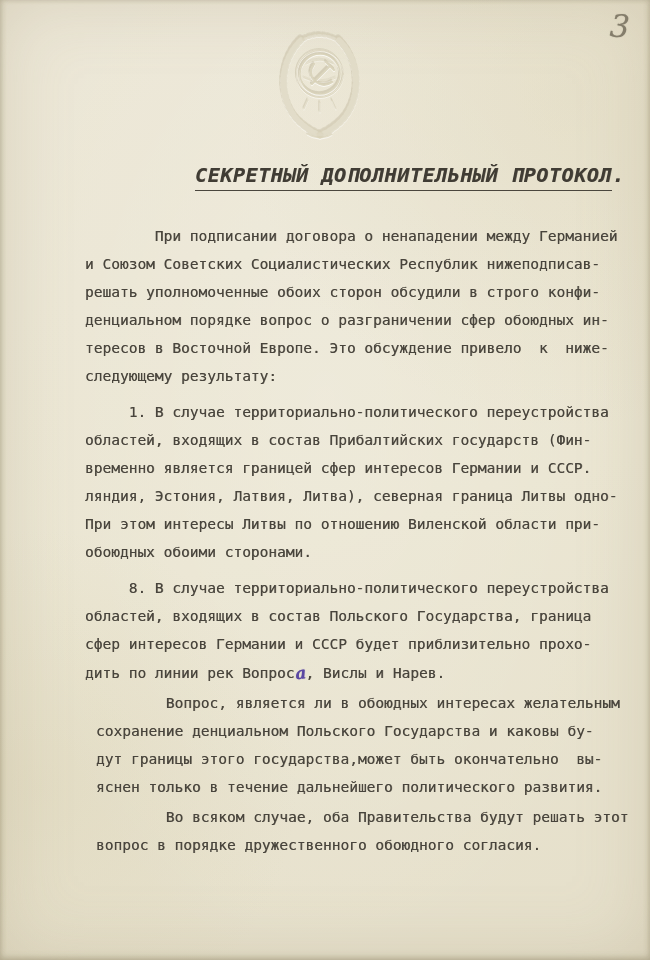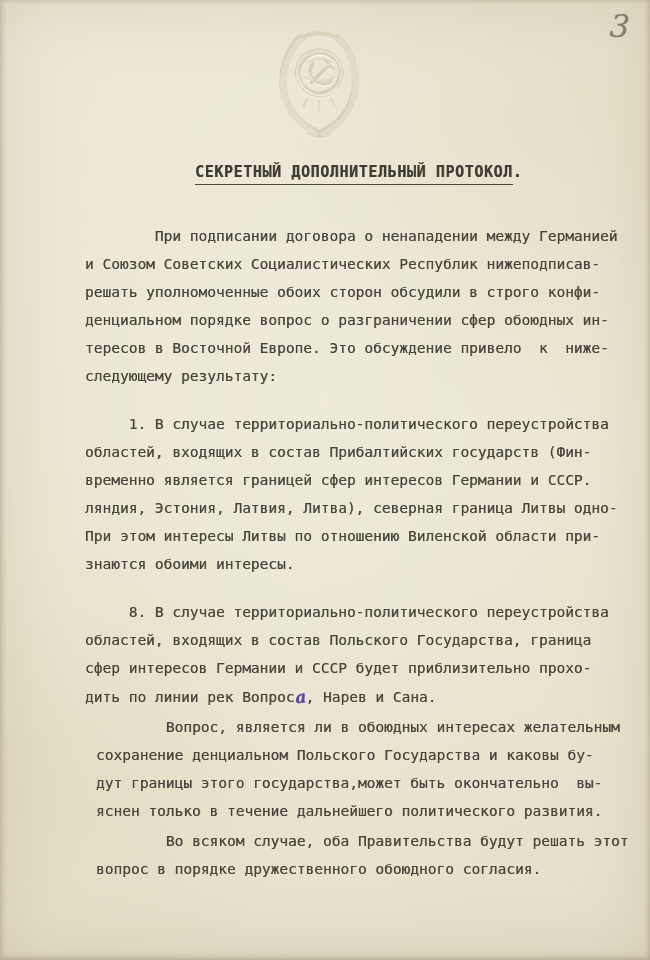--- a/index.html
+++ b/index.html
@@ -34,41 +34,42 @@
     text-shadow: 0 0 1px rgba(132,125,107,0.5);
   }
   .seal {
     position: absolute; top: 26px; left: 268px;
     opacity: 0.85;
     filter: drop-shadow(0.6px 1.2px 0.6px rgba(255,255,255,0.95))
             drop-shadow(-0.6px -1.2px 0.6px rgba(148,136,104,0.32));
   }
   .title {
     position: absolute; top: 163px; left: 195px;
-    font-size: 15px; font-weight: bold;
+    font-size: 20px; font-weight: bold;
     letter-spacing: 0.6px;
     white-space: pre;
     color: #403c34;
     text-shadow: 0.4px 0.4px 0.5px rgba(64,60,52,0.65);
+    font-style: italic;
   }
   .title .underlined {
     border-bottom: 1.6px solid #4a463d;
     padding-bottom: 2.5px;
   }
   .body-text {
     position: absolute; top: 222px; left: 85px;
     width: 540px;
     font-size: 14.5px;
   }
   .line {
     white-space: pre;
     line-height: 28px;
     text-shadow: 0.35px 0.35px 0.45px rgba(72,66,56,0.6);
   }
-  .para:nth-child(2), .para:nth-child(3) { margin-top: 20px; }
+  .para:nth-child(2), .para:nth-child(3) { margin-top: 8px; }
   .para:nth-child(4), .para:nth-child(5) { margin-top: 2px; margin-left: 11px; }
   .ink {
     display: inline-block;
     font-family: "DejaVu Serif", "Liberation Serif", serif;
     font-style: italic;
     font-weight: bold;
     font-size: 17px;
     color: #5b48a2;
     transform: rotate(-7deg) translateY(1px);
     text-shadow: 0 0 0.7px rgba(91,72,162,0.8);
@@ -106,27 +107,27 @@
         <div class="line">денциальном порядке вопрос о разграничении сфер обоюдных ин-</div>
         <div class="line">тересов в Восточной Европе. Это обсуждение привело  к  ниже-</div>
         <div class="line">следующему результату:</div>
       </div>
       <div class="para">
         <div class="line">     1. В случае территориально-политического переустройства</div>
         <div class="line">областей, входящих в состав Прибалтийских государств (Фин-</div>
         <div class="line">временно является границей сфер интересов Германии и СССР.</div>
         <div class="line">ляндия, Эстония, Латвия, Литва), северная граница Литвы одно-</div>
         <div class="line">При этом интересы Литвы по отношению Виленской области при-</div>
-        <div class="line">знаются обоими интересы.</div>
+        <div class="line">обоюдных обоими сторонами.</div>
       </div>
       <div class="para">
         <div class="line">     8. В случае территориально-политического переустройства</div>
         <div class="line">областей, входящих в состав Польского Государства, граница</div>
         <div class="line">сфер интересов Германии и СССР будет приблизительно прохо-</div>
-        <div class="line"><span>дить по линии рек Вопрос</span><span class="ink">а</span><span>, Нарев и Сана.</span></div>
+        <div class="line"><span>дить по линии рек Вопрос</span><span class="ink">а</span><span>, Вислы и Нарев.</span></div>
       </div>
       <div class="para">
         <div class="line">        Вопрос, является ли в обоюдных интересах желательным</div>
         <div class="line">сохранение денциальном Польского Государства и каковы бу-</div>
         <div class="line">дут границы этого государства,может быть окончательно  вы-</div>
         <div class="line">яснен только в течение дальнейшего политического развития.</div>
       </div>
       <div class="para">
         <div class="line">        Во всяком случае, оба Правительства будут решать этот</div>
         <div class="line">вопрос в порядке дружественного обоюдного согласия.</div>

